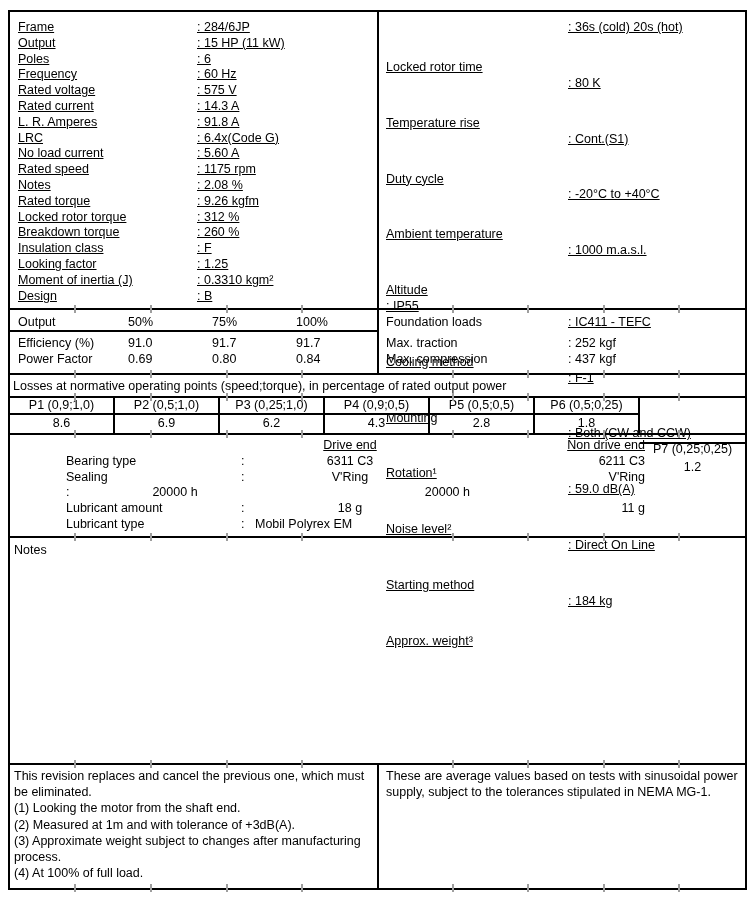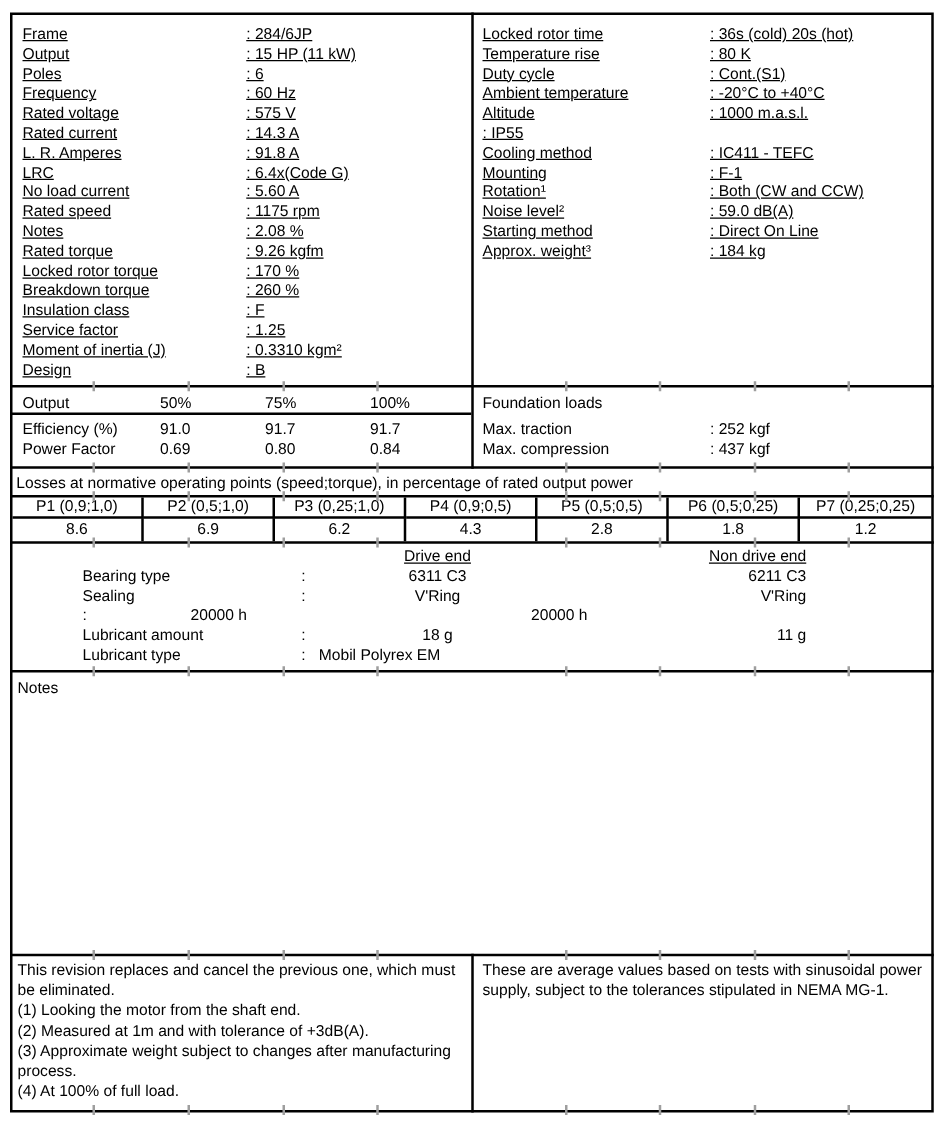--- a/index.html
+++ b/index.html
@@ -14,41 +14,41 @@
     border:2px solid #000; box-sizing:border-box;
   }
   .hline { position:absolute; left:8px; width:739px; height:2px; background:#000; }
   .vline { position:absolute; width:2px; background:#000; }
   .tick  { position:absolute; width:2px; height:8px; background:#9e9e9e; }
 
   
   .specs { position:absolute;text-decoration:underline; }
   .spec-row { display:flex; line-height:15.8px; white-space:nowrap; }
   .specs-left  .spec-label { width:179px; flex:0 0 auto; }
-  .specs-right .spec-label { width:182px; flex:0 0 auto; }
+  .specs-right .spec-label { width:182px; flex:0 0 auto;margin-top:40px; }
 
   
   .eff-row { display:flex; line-height:15.9px; white-space:nowrap; }
   .eff-c0 { width:110px; flex:0 0 auto; }
   .eff-c1, .eff-c2, .eff-c3 { width:84px; flex:0 0 auto; }
 
   
   .fnd-row { display:flex; line-height:15.9px; white-space:nowrap; }
   .fnd-label { width:182px; flex:0 0 auto; }
 
   
   .ptable {
     position:absolute; left:10px; top:398px; width:735px; height:35px;
     display:grid; grid-auto-flow:column; grid-auto-columns:1fr;
     grid-template-rows:17px 18px;
   }
   .ptable > div { box-sizing:border-box; text-align:center; border-right:2px solid #000; }
   .pcell-h { border-bottom:2px solid #000; line-height:15px; }
   .pcell-v { line-height:17px; }
-  .ptable > div:nth-last-child(-n+2) { border-right:none; }
+  .ptable > div:nth-last-child(-n+2) { border-right:none;margin-top:44px; }
 
   
   .brg-row { display:flex; line-height:15.8px; white-space:nowrap;margin-left:48px; }
   .brg-label { width:175px; flex:0 0 auto; }
   .brg-sep   { width:14px;  flex:0 0 auto; }
   .brg-drive { width:190px; flex:0 0 auto; text-align:center; }
   .brg-nondrive { width:200px; flex:0 0 auto; text-align:right; }
   .brg-span  { width:390px; flex:0 0 auto; }
   .underline { text-decoration:underline; }
 
@@ -129,35 +129,35 @@
         <span class="spec-value">: 2.08 %</span>
       </div>
 
       <div class="spec-row">
         <span class="spec-label">Rated torque</span>
         <span class="spec-value">: 9.26 kgfm</span>
       </div>
 
       <div class="spec-row">
         <span class="spec-label">Locked rotor torque</span>
-        <span class="spec-value">: 170 %</span>
+        <span class="spec-value">: 312 %</span>
       </div>
 
       <div class="spec-row">
         <span class="spec-label">Breakdown torque</span>
         <span class="spec-value">: 260 %</span>
       </div>
 
       <div class="spec-row">
         <span class="spec-label">Insulation class</span>
         <span class="spec-value">: F</span>
       </div>
 
       <div class="spec-row">
-        <span class="spec-label">Service factor</span>
+        <span class="spec-label">Looking factor</span>
         <span class="spec-value">: 1.25</span>
       </div>
 
       <div class="spec-row">
         <span class="spec-label">Moment of inertia (J)</span>
         <span class="spec-value">: 0.3310 kgm²</span>
       </div>
 
       <div class="spec-row">
         <span class="spec-label">Design</span>

